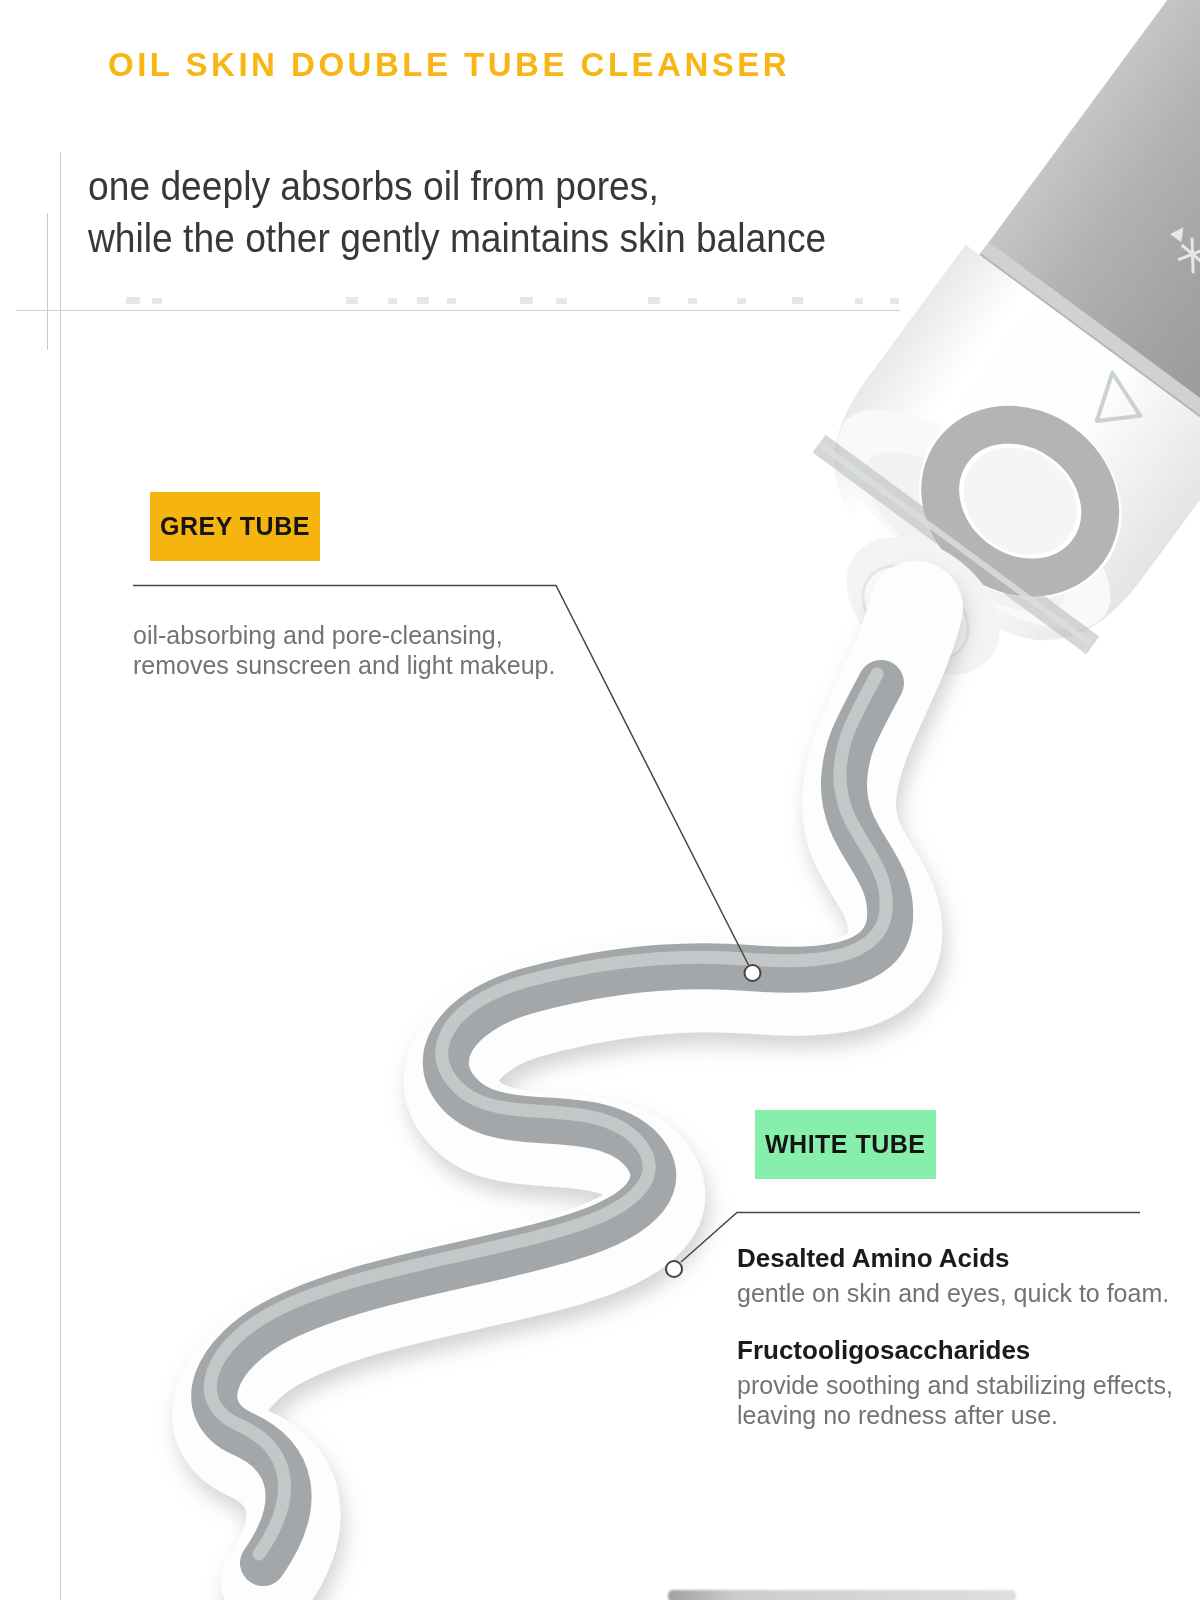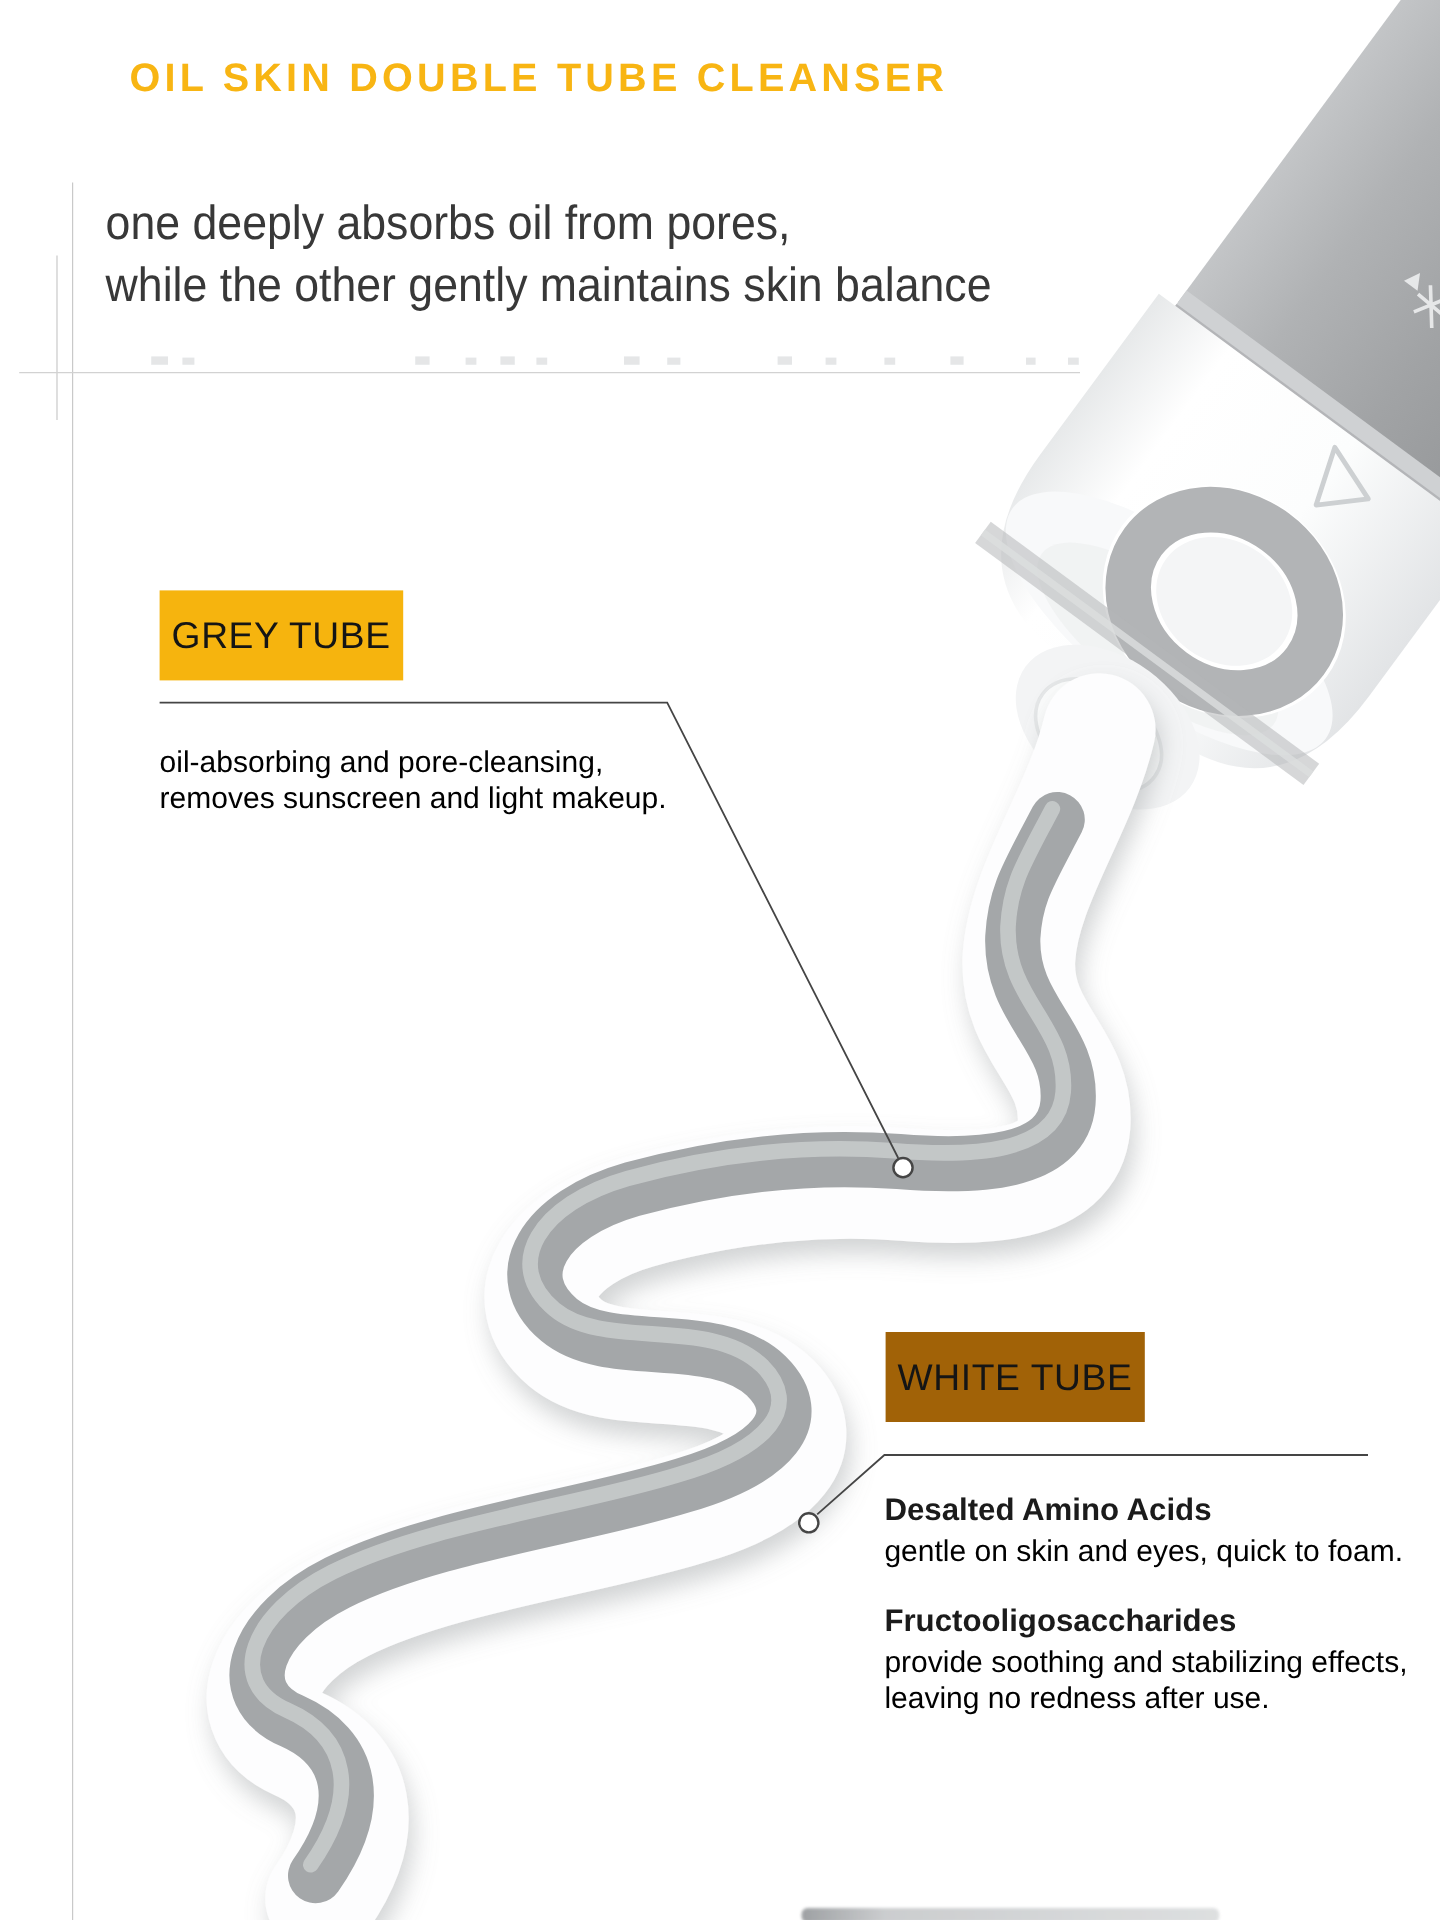--- a/index.html
+++ b/index.html
@@ -12,28 +12,28 @@
   #title{
     left:108px;top:46px;font-size:33px;font-weight:700;letter-spacing:3.5px;
     z-index:2;white-space:nowrap;
   }
   #subtitle{
     left:88px;top:160px;font-size:40px;line-height:52px;color:#383838;
     white-space:pre-line;transform:scaleX(.93);transform-origin:left top;
     z-index:2;
   }
   .badge{
-    position:absolute;z-index:2;padding:22px 10px;font-size:31px;font-weight:400;
-    color:#151515;line-height:1;letter-spacing:.5px;white-space:nowrap;
+    position:absolute;z-index:2;padding:22px 10px;font-size:25px;font-weight:700;
+    color:#151515;line-height:1;letter-spacing:.5px;white-space:nowrap;margin-left:17px;
   }
   #badge-grey{left:133px;top:492px;}
   #badge-white{left:738px;top:1110px;}
   .ing{position:absolute;z-index:2;}
   .ing h3{margin:0 0 5px 0;font-size:26px;font-weight:700;color:#1b1b1b;line-height:30px;}
-  .ing p{margin:0 0 27px 0;font-size:25px;line-height:30px;color:#000000;white-space:pre-line;}
+  .ing p{margin:0 0 27px 0;font-size:25px;line-height:30px;color:#737373;white-space:pre-line;}
   #grey-ings{left:133px;top:620px;width:520px;}
   #white-ings{left:737px;top:1243px;width:480px;}
 </style>
 </head>
 <body>
 
 <svg id="art" width="1200" height="1600" viewBox="0 0 1200 1600">
   <defs>
     <linearGradient id="gBody" x1="0" y1="0" x2="1" y2="0">
       <stop offset="0" stop-color="#c3c5c7"></stop>
@@ -166,21 +166,21 @@
 <p id="subtitle" class="abs" style="margin:0;">one deeply absorbs oil from pores,
 while the other gently maintains skin balance</p>
 
 <div id="badge-grey" class="badge" style="background-color: rgb(246, 180, 14);">GREY TUBE</div>
 
 <div id="grey-ings" class="ing">
   <p>oil-absorbing and pore-cleansing,
 removes sunscreen and light makeup.</p>
 </div>
 
-<div id="badge-white" class="badge" style="background-color: #a16207;">WHITE TUBE</div>
+<div id="badge-white" class="badge" style="background-color: #86efac;">WHITE TUBE</div>
 
 <div id="white-ings" class="ing">
   <h3>Desalted Amino Acids</h3>
   <p>gentle on skin and eyes, quick to foam.</p>
   <h3>Fructooligosaccharides</h3>
   <p>provide soothing and stabilizing effects,
 leaving no redness after use.</p>
 </div>
 
 </body></html>

